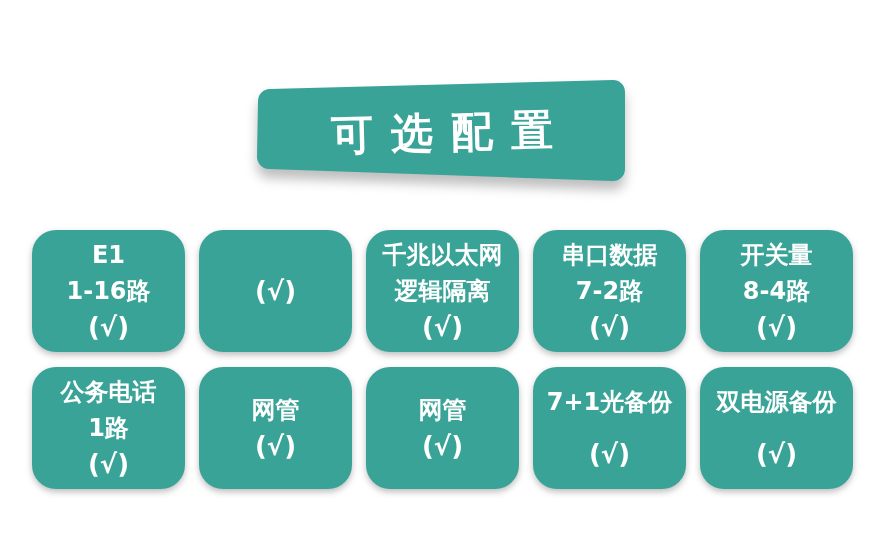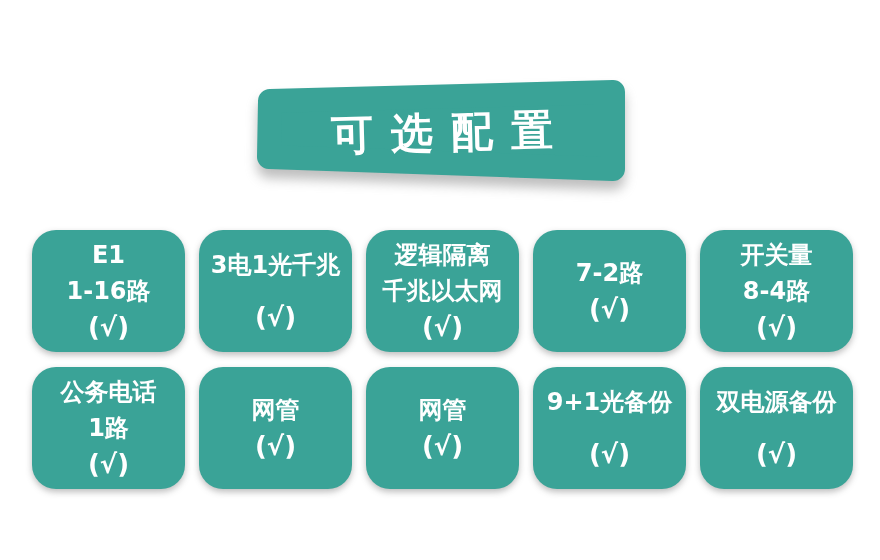--- a/index.html
+++ b/index.html
@@ -104,31 +104,31 @@
 
   <div class="cards">
 
     <div class="card">
       <span class="line">E1</span>
       <span class="line">1-16路</span>
       <span class="line check">(√)</span>
     </div>
 
     <div class="card">
-      <span class="line spread">3电1光千兆</span>
       <span class="line check">(√)</span>
     </div>
 
     <div class="card">
+      <span class="line">千兆以太网</span>
       <span class="line">逻辑隔离</span>
-      <span class="line">千兆以太网</span>
       <span class="line check">(√)</span>
     </div>
 
     <div class="card">
+      <span class="line">串口数据</span>
       <span class="line">7-2路</span>
       <span class="line check">(√)</span>
     </div>
 
     <div class="card">
       <span class="line">开关量</span>
       <span class="line">8-4路</span>
       <span class="line check">(√)</span>
     </div>
 
@@ -142,21 +142,21 @@
       <span class="line">网管</span>
       <span class="line check">(√)</span>
     </div>
 
     <div class="card">
       <span class="line">网管</span>
       <span class="line check">(√)</span>
     </div>
 
     <div class="card">
-      <span class="line spread">9+1光备份</span>
+      <span class="line spread">7+1光备份</span>
       <span class="line check">(√)</span>
     </div>
 
     <div class="card">
       <span class="line spread">双电源备份</span>
       <span class="line check">(√)</span>
     </div>
 
   </div>
 </div>

